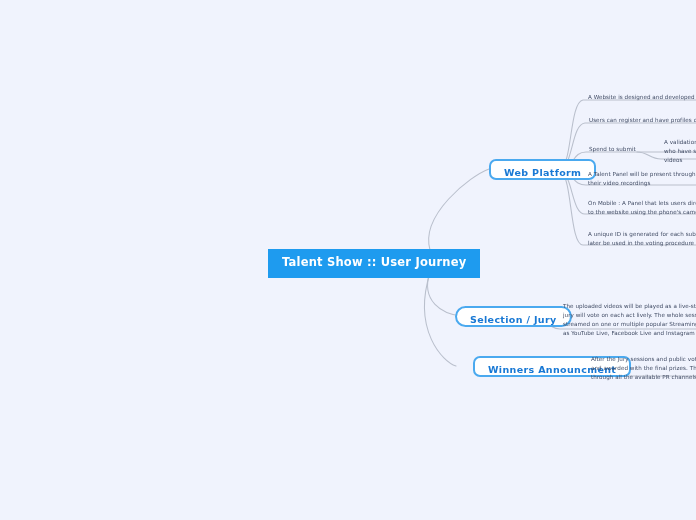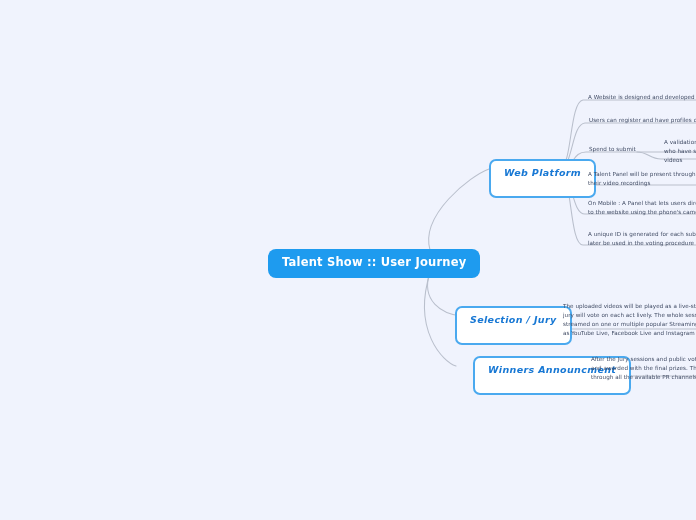--- a/index.html
+++ b/index.html
@@ -32,39 +32,38 @@
   }
   .node {
     position: absolute;
     box-sizing: border-box;
     white-space: nowrap;
   }
   
   .node-root {
     background: #1e9bef;
     color: #ffffff;
-    border-radius: 8px;
+    border-radius: 0;
     font-size: 11.5px;
     font-weight: bold;
     letter-spacing: 0.2px;
     padding: 8px 14px 9px 14px;
     line-height: 1;
   }
   
   .node-branch {
     background: #ffffff;
     color: #1878d4;
     border: 2px solid #4aa9ef;
     border-radius: 7px;
     font-size: 9.5px;
     font-weight: bold;
     letter-spacing: 0.35px;
-    padding: 7px 13px 18px 13px;
+    padding: 7px 13px 0 13px;
     line-height: 1;
-    font-style: italic;
   }
   
   .node-leaf {
     color: #3f4a63;
     font-size: 5.6px;
     line-height: 1.62;
     letter-spacing: 0.05px;
     white-space: pre;
     padding: 0;
     background: transparent;
@@ -115,21 +114,21 @@
 
   <div class="node node-leaf" style="left:588px; top:170px;">A Talent Panel will be present through v
 their video recordings</div>
 
   <div class="node node-leaf" style="left:588px; top:199px;">On Mobile : A Panel that lets users dire
 to the website using the phone's camer</div>
 
   <div class="node node-leaf" style="left:588px; top:230px;">A unique ID is generated for each subm
 later be used in the voting procedure</div>
 
-  <div class="node node-branch" style="left:455px; top:306px;">Selection / Jury</div>
+  <div class="node node-branch" style="left:455px; top:306px;border-radius:12px;">Selection / Jury</div>
 
   <div class="node node-leaf" style="left:563px; top:302px;">The uploaded videos will be played as a live-stre
 jury will vote on each act lively. The whole sessi
 streamed on one or multiple popular Streaming
 as YouTube Live, Facebook Live and Instagram L</div>
 
   <div class="node node-branch" style="left:455px; top:356px;margin-left:18px;">Winners Announcment</div>
 
   <div class="node node-leaf" style="left:591px; top:355px;">After the Jury sessions and public vote
 and awarded with the final prizes. The

